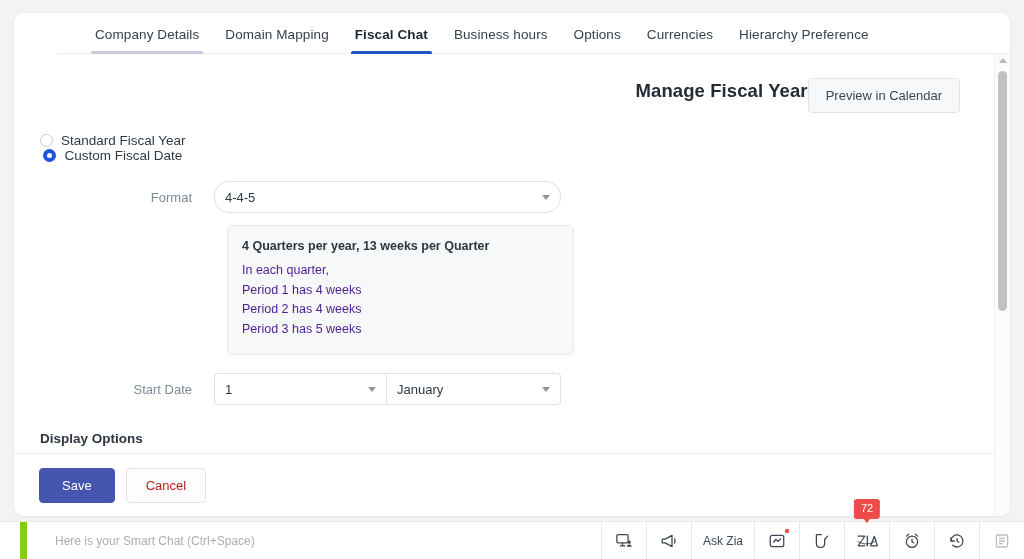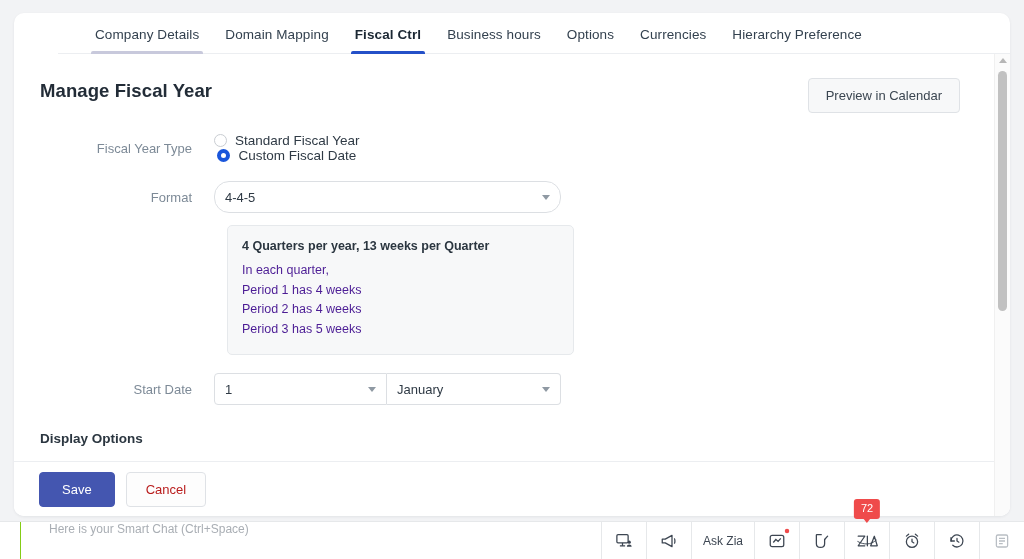--- a/index.html
+++ b/index.html
@@ -69,21 +69,21 @@
     overflow: hidden;
   }
   .content {
     padding: 26px 30px 0 26px;
     position: relative;
   }
 
   .page-head {
     display: flex;
     align-items: flex-start;
-    justify-content: space-between;
+    justify-content: flex-end;
   }
   .page-title {
     font-size: 18.5px;
     font-weight: bold;
     color: #222c37;
     margin: 0;
     letter-spacing: .1px;
   }
   .preview-btn {
     margin-right: 20px;
@@ -194,21 +194,21 @@
     font-size: 13.5px;
     font-weight: bold;
     color: #2b3640;
     margin: 26px 0 6px 0;
   }
 
   
   .footer {
     position: absolute;
     left: 0; right: 0; bottom: 0;
-    height: 55px;
+    height: 63px;
     background: #fff;
     border-top: 1px solid #eceef1;
     display: flex;
     align-items: center;
     padding-left: 25px;
     box-sizing: border-box;
   }
   .btn-save {
     background: #4456b0;
     border: 1px solid #4456b0;
@@ -267,23 +267,23 @@
     width: 1024px;
     height: 37px;
     background: #ffffff;
     border-top: 1px solid #e6e8ea;
     display: flex;
     align-items: stretch;
   }
   .chat-input {
     flex: 1;
     display: flex;
-    align-items: flex-start;
+    align-items: center;
     padding-left: 28px;
-    border-left: 1px solid #84cc16;
+    border-left: 7px solid #84cc16;
     margin-left: 20px;
     font-size: 12px;
     color: #a9aeb4;
   }
   .tools { display: flex; align-items: stretch; }
   .tool {
     width: 44px;
     display: flex;
     align-items: center;
     justify-content: center;
@@ -327,21 +327,21 @@
   <div class="tabbar">
     <div class="tab hovered">
       <span>Company Details</span>
       <span class="bar"></span>
     </div>
     <div class="tab">
       <span>Domain Mapping</span>
       <span class="bar"></span>
     </div>
     <div class="tab active">
-      <span>Fiscal Ctrl</span>
+      <span>Fiscal Chat</span>
       <span class="bar"></span>
     </div>
     <div class="tab">
       <span>Business hours</span>
       <span class="bar"></span>
     </div>
     <div class="tab">
       <span>Options</span>
       <span class="bar"></span>
     </div>
@@ -359,21 +359,20 @@
     <div class="content">
 
       <div class="page-head">
         <h1 class="page-title">Manage Fiscal Year</h1>
         <button class="preview-btn">Preview in Calendar</button>
       </div>
 
       <div class="form">
 
         <div class="row">
-          <div class="row-label">Fiscal Year Type</div>
           <div class="radio-group">
             <label class="radio-opt">
               <span class="radio"></span>
               <span>Standard Fiscal Year</span>
             </label>
             <label class="radio-opt">
               <span class="radio checked"></span>
               <span>Custom Fiscal Date</span>
             </label>
           </div>

